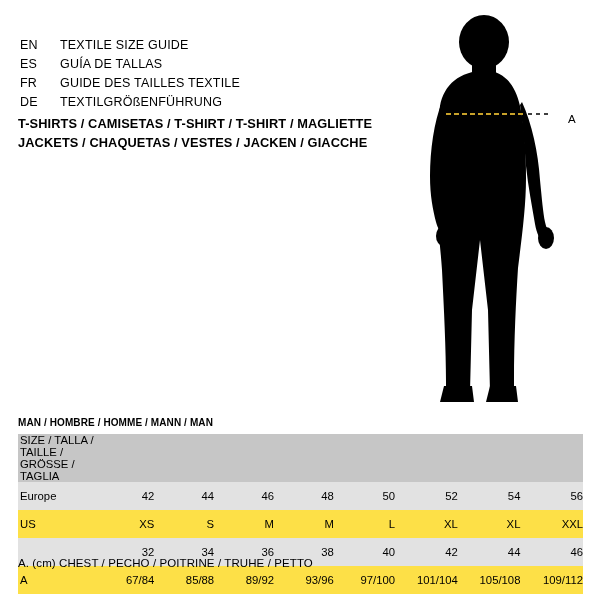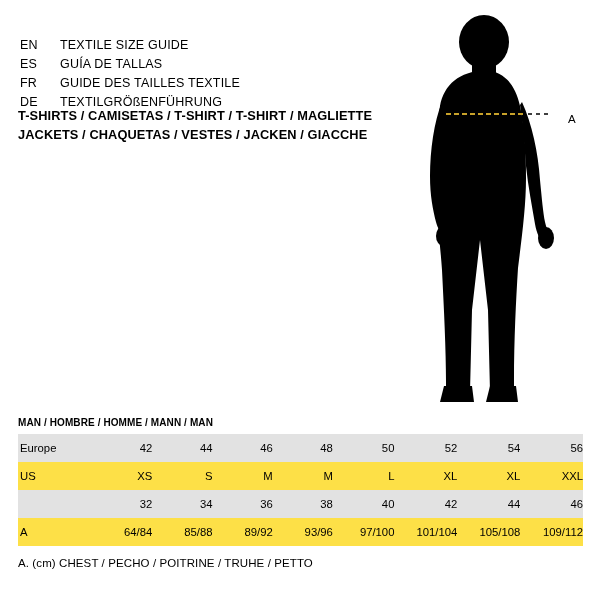--- a/index.html
+++ b/index.html
@@ -44,21 +44,21 @@
   }
   .lang-text {
     flex: 1;
     font-size: 12.5px;
   }
 
   
   .cat-block {
     position: absolute;
     left: 18px;
-    top: 106px;
+    top: 114px;
     width: 400px;
   }
   .cat-line {
     font-size: 12.8px;
     font-weight: bold;
     line-height: 19px;
     letter-spacing: 0.1px;
   }
 
   
@@ -197,20 +197,31 @@
       <line x1="46" y1="104" x2="124" y2="104" stroke="#c8a22a" stroke-width="2" stroke-dasharray="5,3"></line>
       <line x1="128" y1="104" x2="152" y2="104" stroke="#000000" stroke-width="1.4" stroke-dasharray="4,4"></line>
     </svg>
     <span class="marker-a">A</span>
   </div>
 
   <div class="table-wrap">
     <div class="man-title">MAN / HOMBRE / HOMME / MANN / MAN</div>
     <table class="sizes">
       <tbody>
+          <tr class="row-head">
+        <td class="c-label">SIZE / TALLA / TAILLE / GRÖSSE / TAGLIA</td>
+        <td class="c-val"></td>
+            <td class="c-val"></td>
+            <td class="c-val"></td>
+            <td class="c-val"></td>
+        <td class="c-val"></td>
+            <td class="c-val"></td>
+            <td class="c-val"></td>
+            <td class="c-val"></td>
+      </tr>
       <tr class="row-shade">
         <td class="c-label">Europe</td>
         <td class="c-val">42</td>
         <td class="c-val">44</td>
         <td class="c-val">46</td>
         <td class="c-val">48</td>
         <td class="c-val">50</td>
         <td class="c-val">52</td>
         <td class="c-val">54</td>
         <td class="c-val">56</td>
@@ -232,21 +243,21 @@
         <td class="c-val">34</td>
         <td class="c-val">36</td>
         <td class="c-val">38</td>
         <td class="c-val">40</td>
         <td class="c-val">42</td>
         <td class="c-val">44</td>
         <td class="c-val">46</td>
       </tr>
       <tr class="row-white">
         <td class="c-label">A</td>
-        <td class="c-val">64/84</td>
+        <td class="c-val">67/84</td>
         <td class="c-val">85/88</td>
         <td class="c-val">89/92</td>
         <td class="c-val">93/96</td>
         <td class="c-val">97/100</td>
         <td class="c-val">101/104</td>
         <td class="c-val">105/108</td>
         <td class="c-val">109/112</td>
       </tr>
     </tbody>
       </table>

